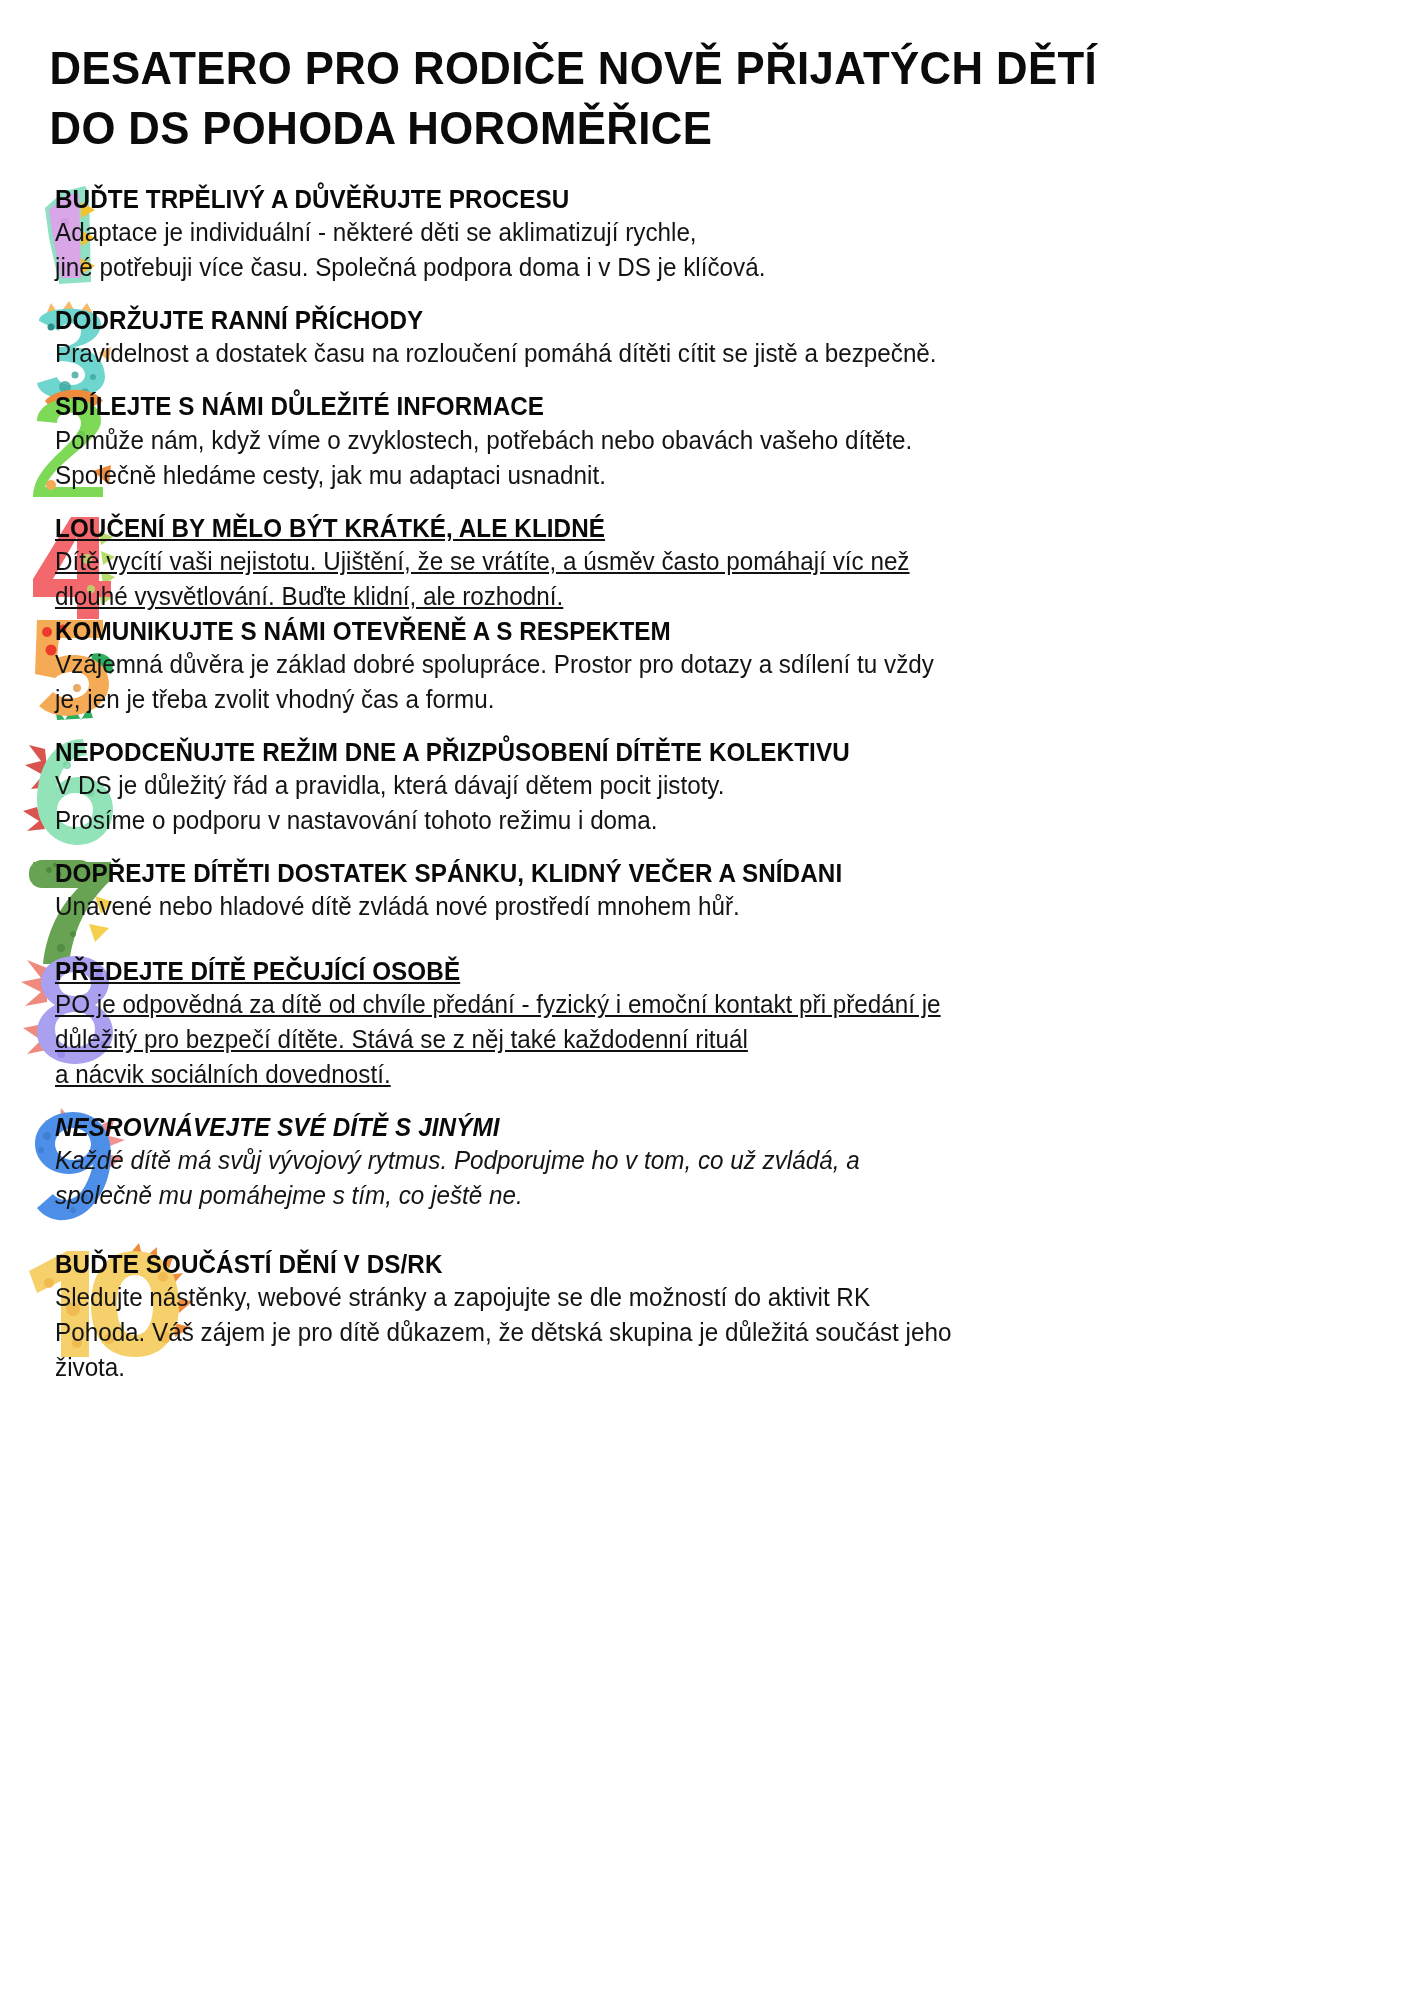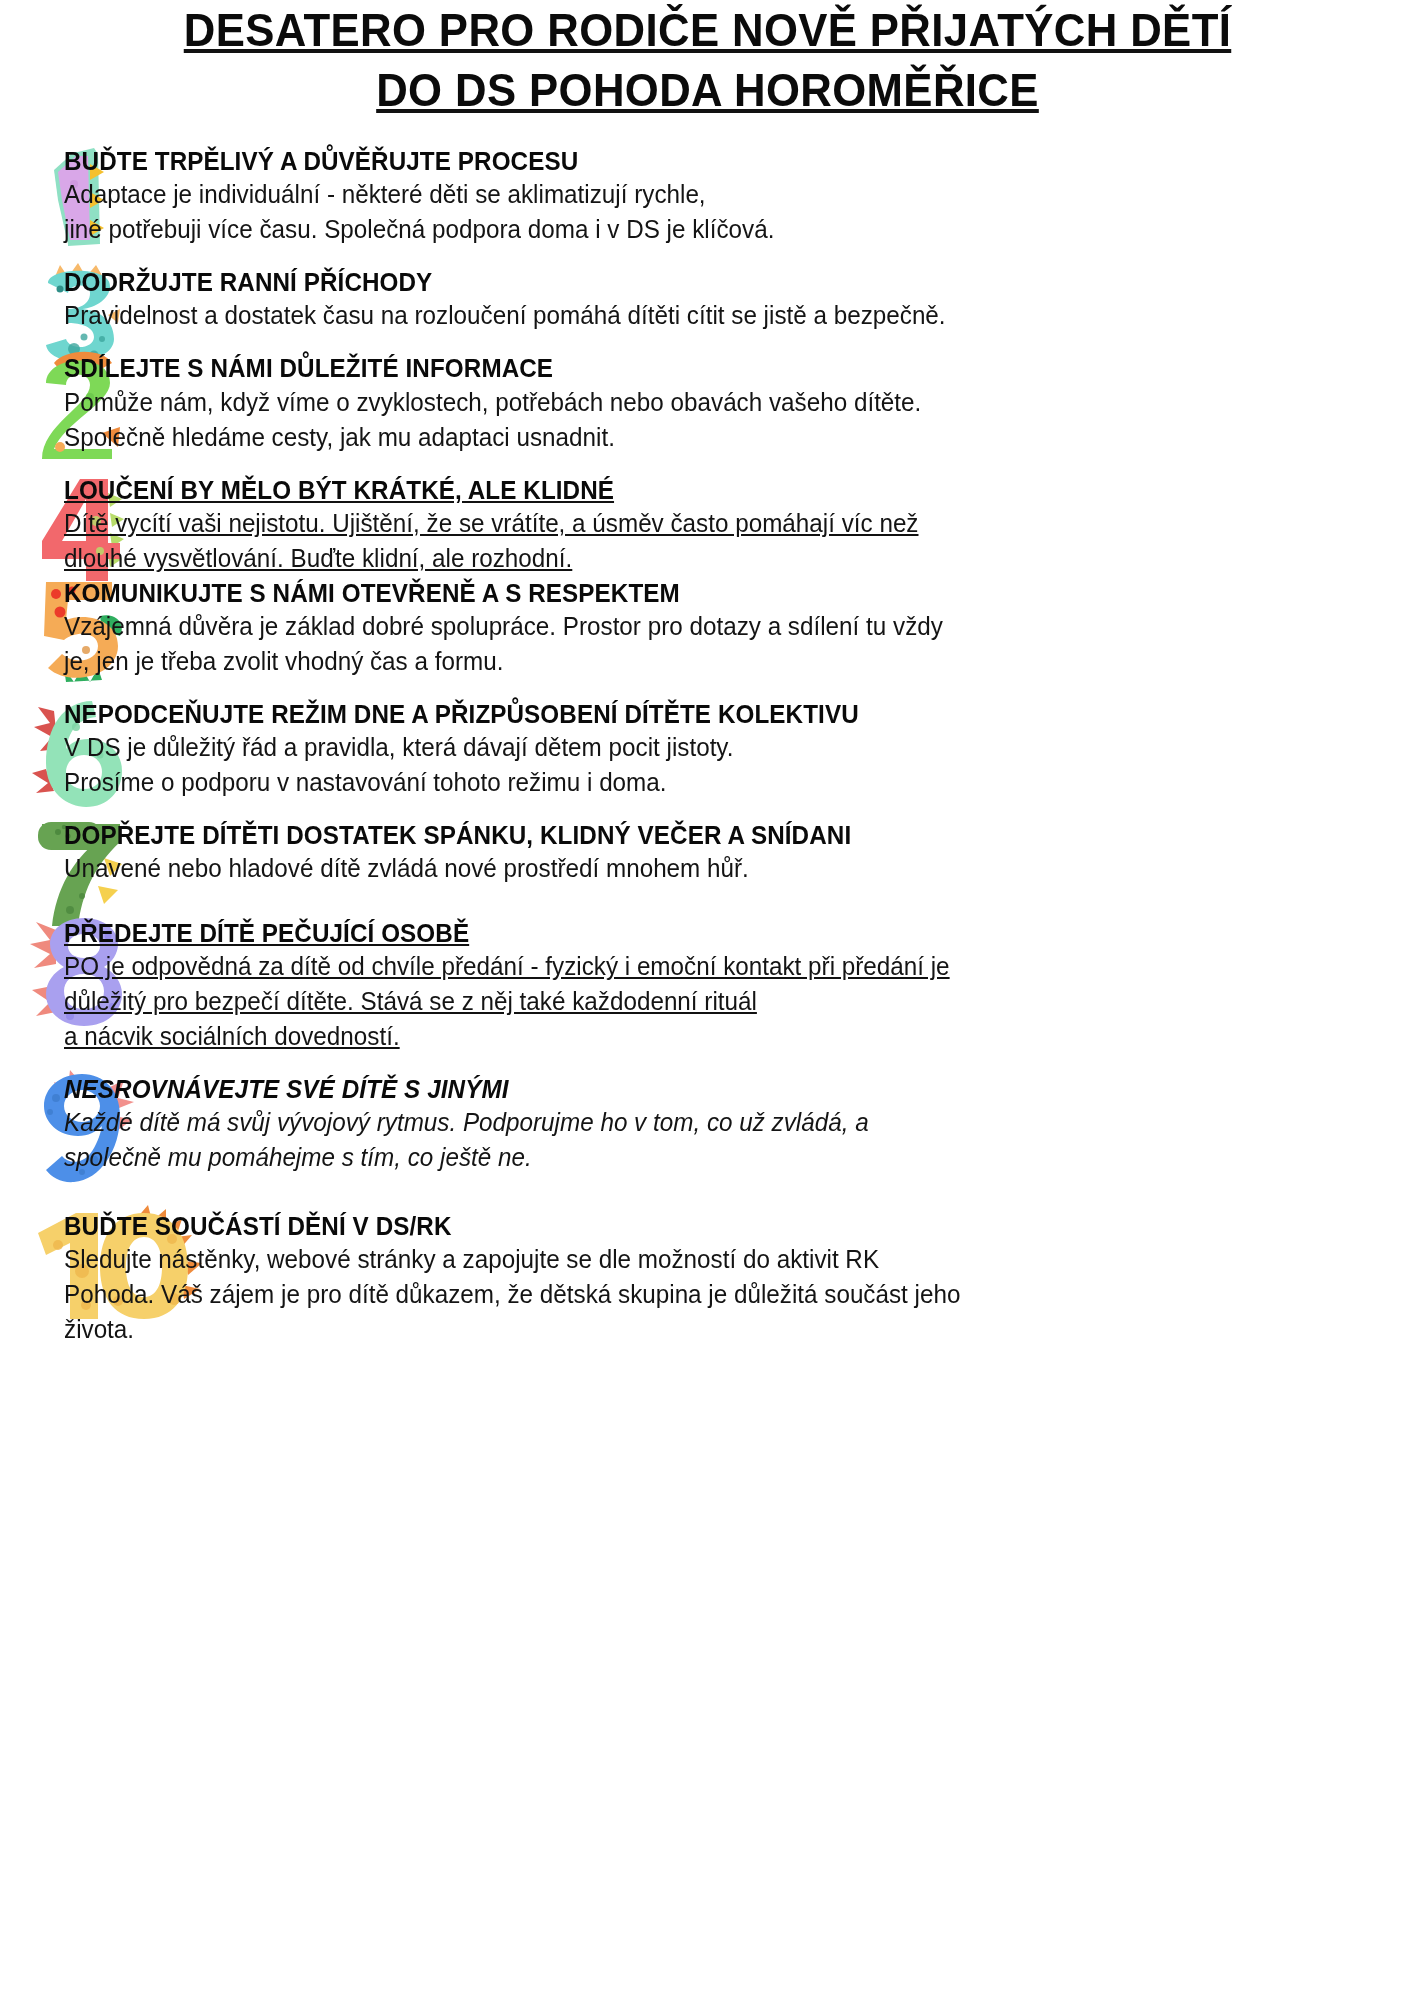--- a/index.html
+++ b/index.html
@@ -19,39 +19,38 @@
     position: relative;
     width: 1415px;
     height: 2000px;
     background: #ffffff;
     box-sizing: border-box;
     padding: 0;
   }
 
   
   .title-block {
-    text-align: center;
-    text-decoration: underline;
+    padding-top: 38px;
   }
   .title-line {
     font-family: "Liberation Sans Narrow", "Liberation Sans", sans-serif;
     font-weight: bold;
     font-size: 47px;
     line-height: 1.28;
     letter-spacing: 0.4px;
     color: #0b0b0b;
     transform: scaleX(0.93);
     transform-origin: center;
     white-space: nowrap;
   }
 
   
   .list {
     margin-top: 26px;
-    padding: 0 22px 0 24px;
+    padding: 0 22px 0 15px;
   }
 
   .item {
     position: relative;
     margin-bottom: 17px;
     min-height: 60px;
   }
 
   .num-wrap {
     position: absolute;

